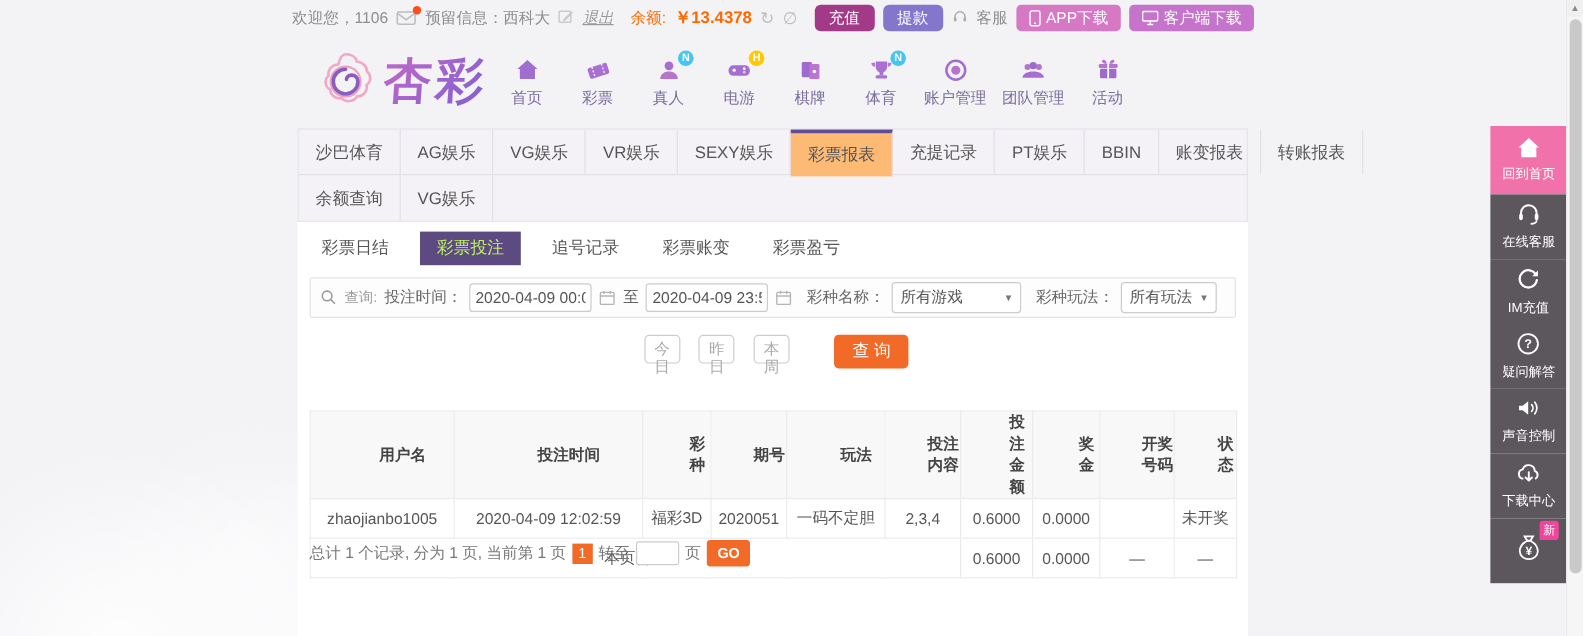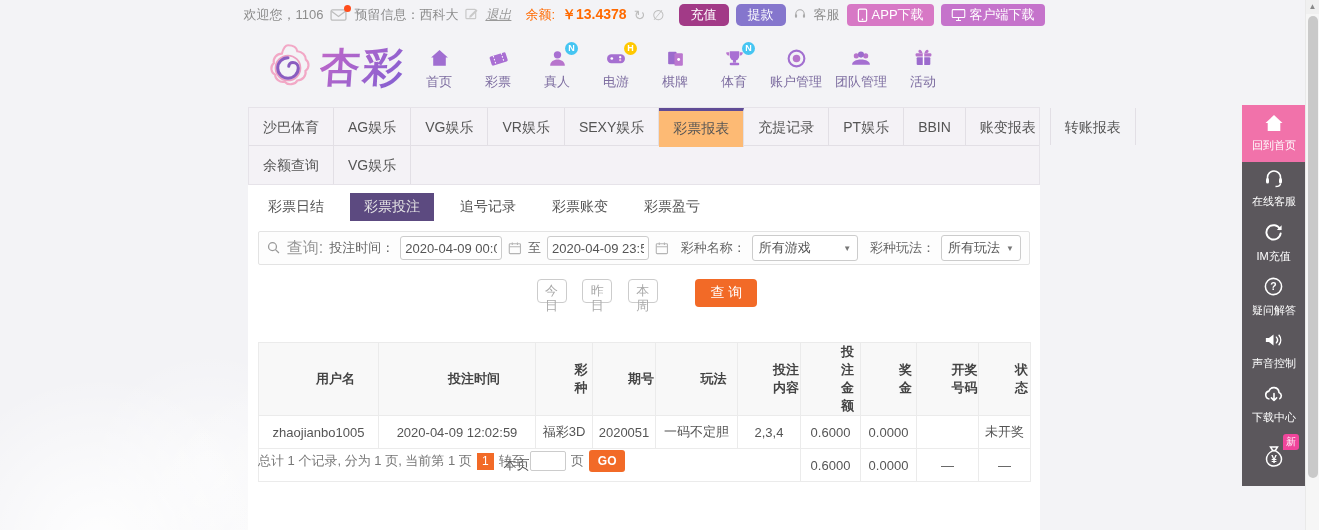--- a/index.html
+++ b/index.html
@@ -50,25 +50,25 @@
   .tabs-row { display:flex; height:38px; }
   .tabs-row.first { border-bottom:1px solid #e2dfe5; }
   .tab { line-height:38px; padding:0 14px; border-right:1px solid #e2dfe5;
          color:#555; font-size:14px; cursor:pointer; white-space:nowrap; }
   .tab.active { background:#fdba74; border-top:3px solid #5f4b96; line-height:34px;
                 height:39px; position:relative; z-index:2; }
   
   .content { position:relative; background:#fff; width:792px; height:345px; }
   .subtabs { position:absolute; top:8px; left:10px; display:flex; gap:16px; align-items:center; }
   .subtab { font-size:14px; color:#555; padding:5px 10px; cursor:pointer; }
-  .subtab.active { background:#5c4a80; color:#e5e5e5; padding:5px 14px; }
+  .subtab.active { background:#5c4a80; color:#bef264; padding:5px 14px; }
   .searchbox { position:absolute; top:46px; left:10px; width:772px; height:34px;
                border:1px solid #e3e3e3; background:#fdfdfd; border-radius:2px;
                display:flex; align-items:center; padding:0 8px; gap:6px; color:#666; white-space:nowrap;}
-  .searchbox .mini { font-size:16px; color:#999; }
+  .searchbox .mini { font-size:12px; color:#999; }
   .q-input { width:102px; height:24px; border:1px solid #ccc; border-radius:3px;
              font-size:13px; color:#555; padding:0 4px; font-family:inherit; background:#fff;}
   .sel { height:26px; border:1px solid #ccc; border-radius:3px; background:#fff;
          display:inline-flex; align-items:center; justify-content:space-between;
          padding:0 6px; color:#555; cursor:pointer; }
   .sel-game { width:108px; } .sel-play { width:80px; }
   .sel .arrow { font-size:8px; color:#777; margin-left:6px; }
   .quickrow { position:absolute; top:94px; left:0; width:100%; text-align:center; }
   .quick-btn { display:inline-block; width:30px; height:24px; border:1px solid #ccc;
                border-radius:4px; margin:0 6px; vertical-align:top; overflow:visible;

